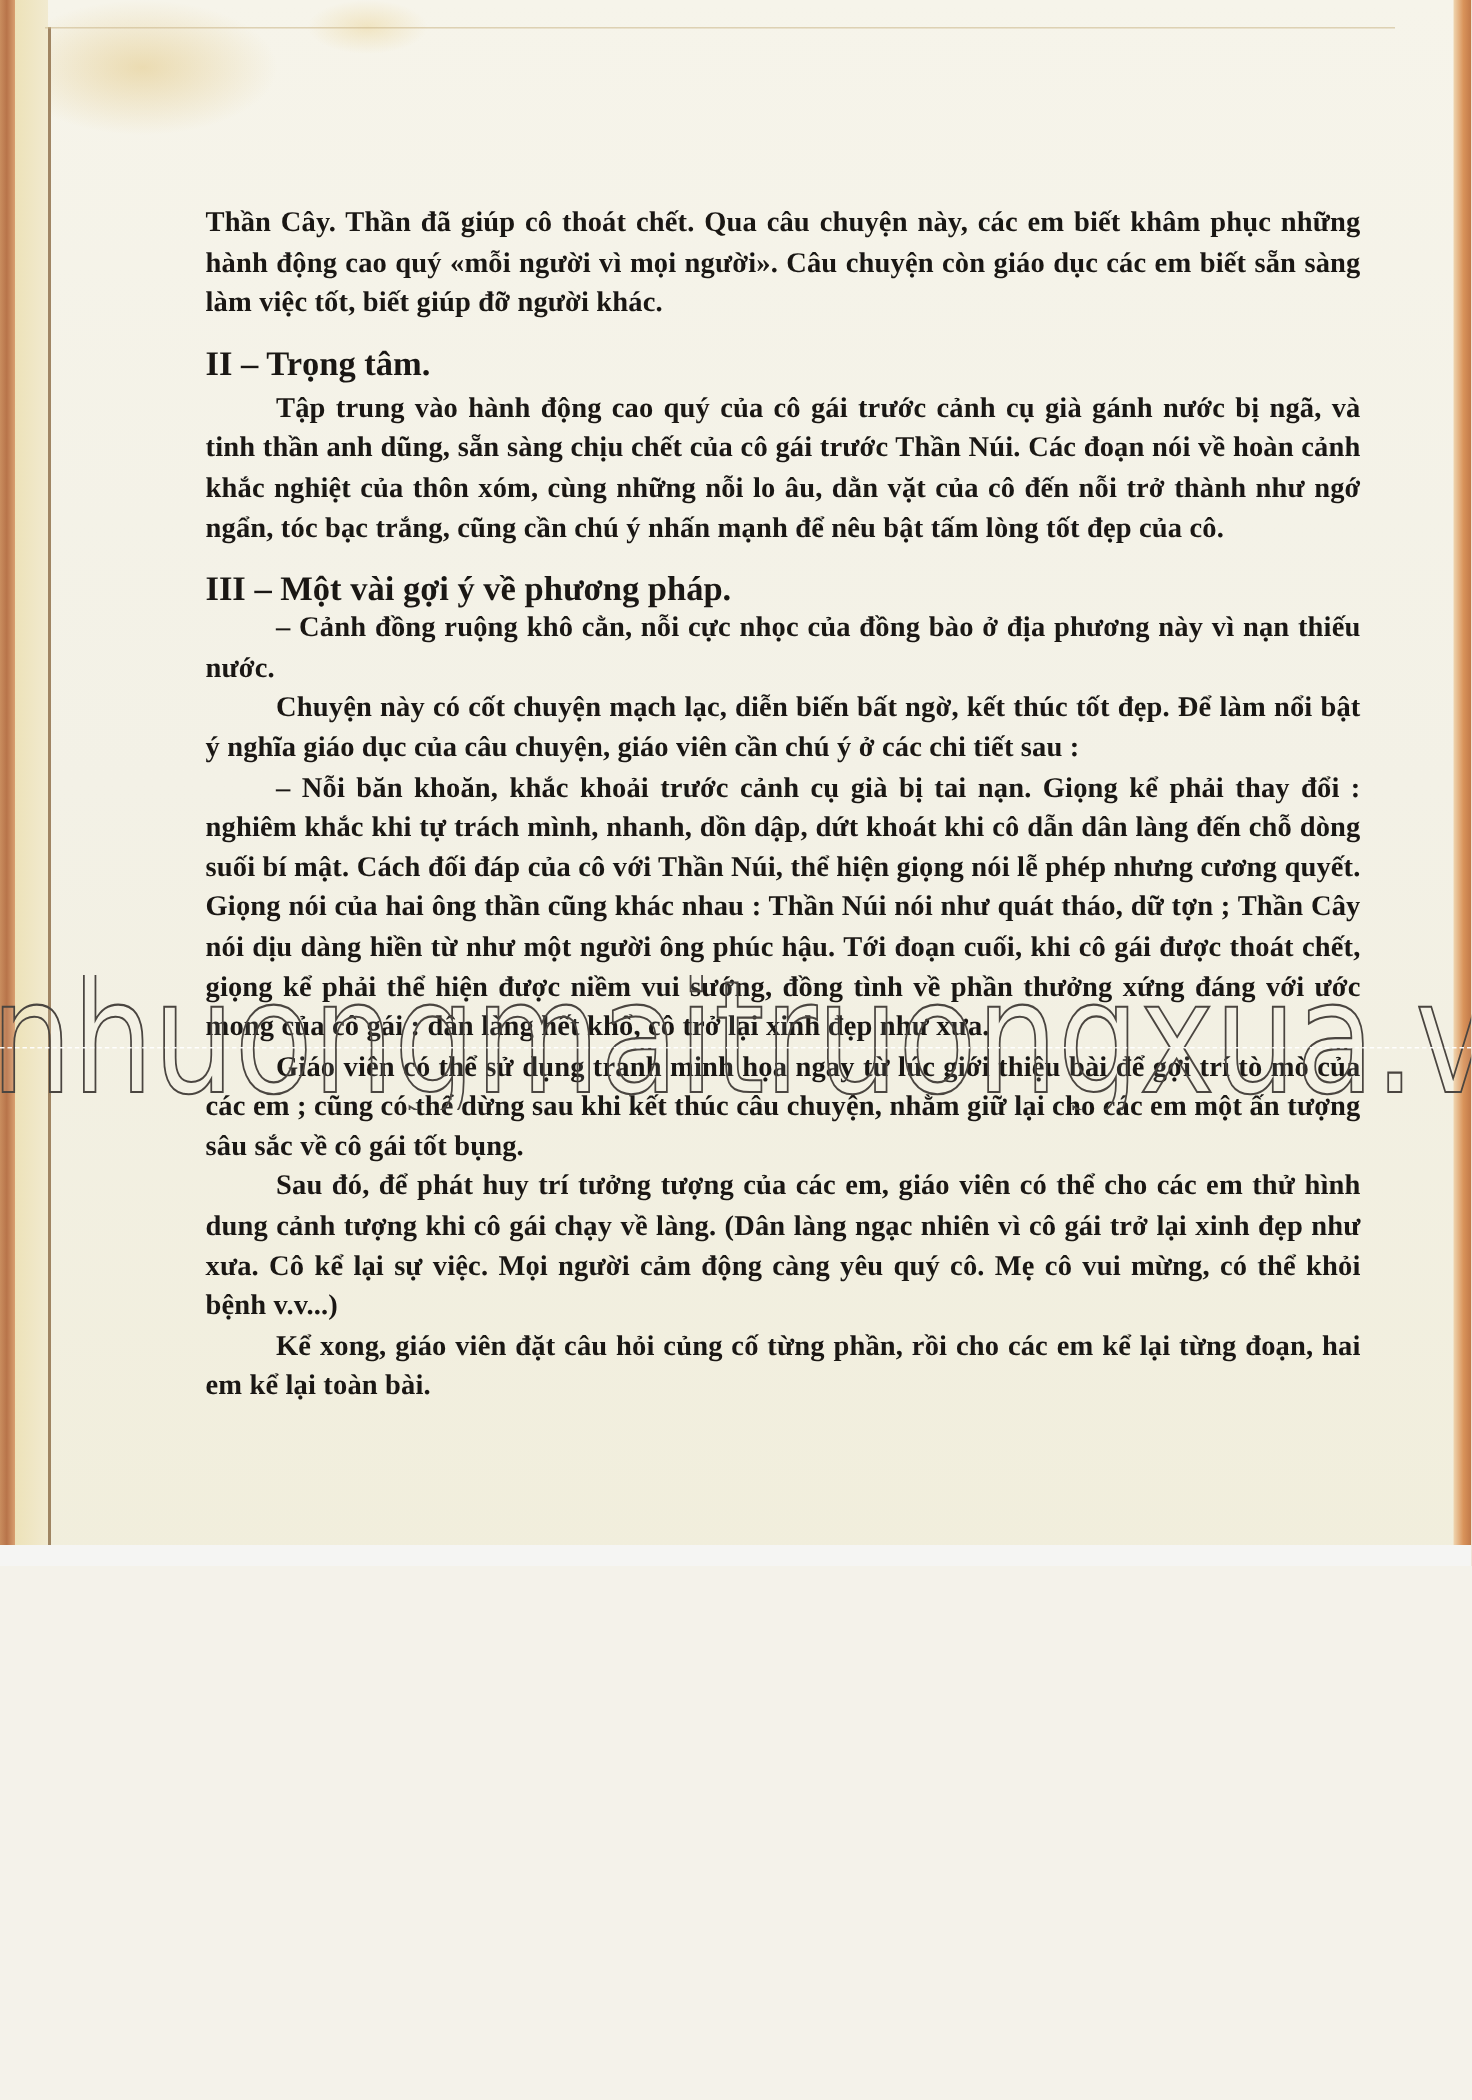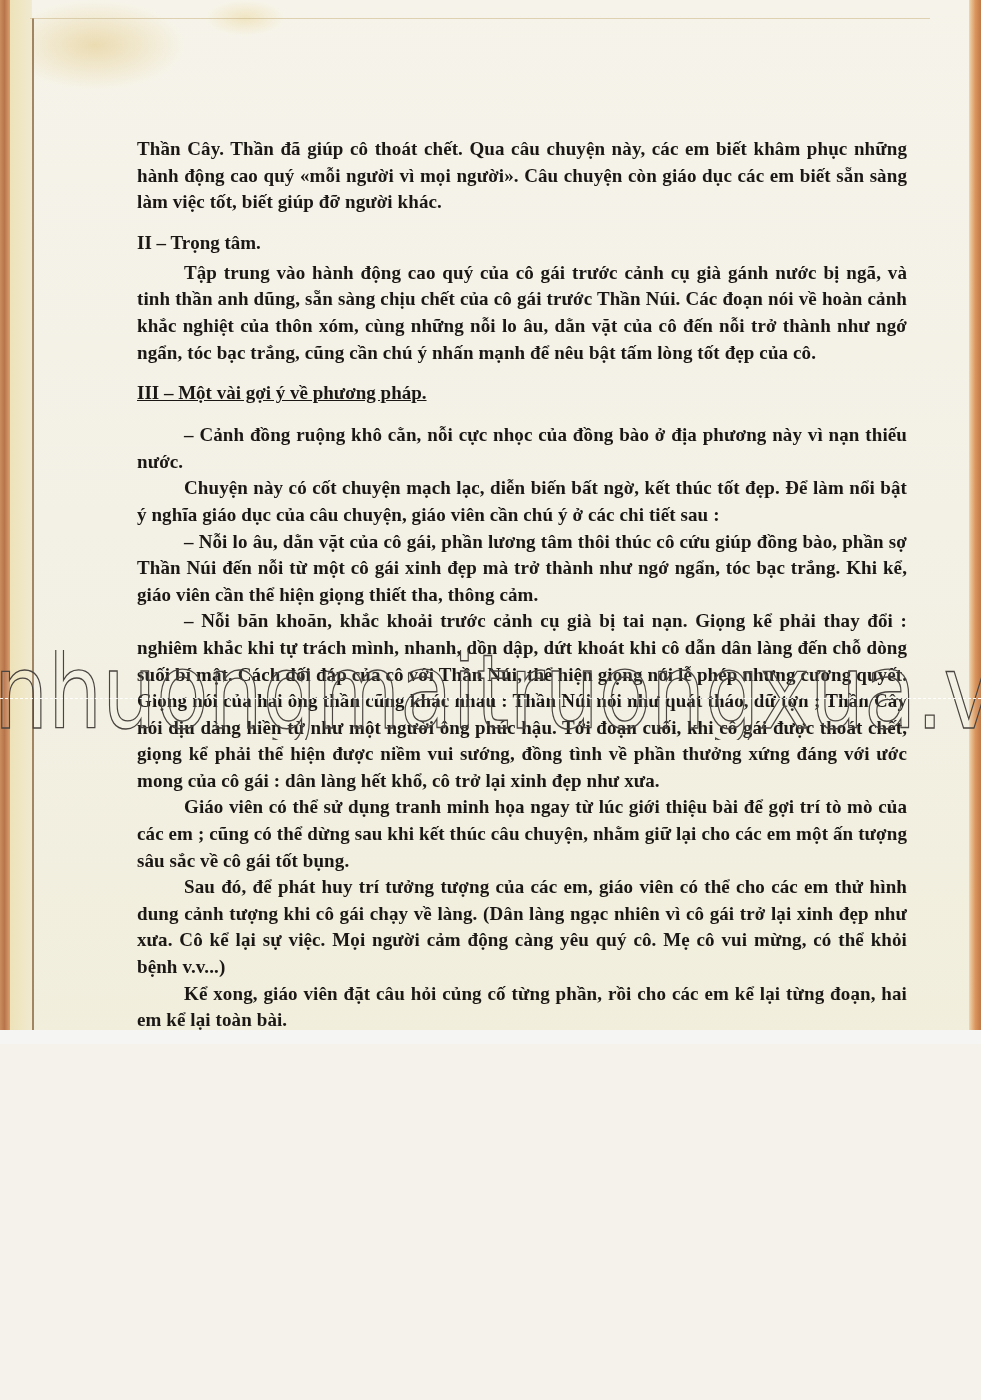--- a/index.html
+++ b/index.html
@@ -76,26 +76,26 @@
       margin: 0;
       font-size: 19px;
       line-height: 26.6px;
       font-weight: bold;
       text-align: justify;
       letter-spacing: 0.1px;
     }
     .indent { text-indent: 47px; }
     .heading {
       margin: 0;
-      font-size: 19px;
+      font-size: 23px;
       font-weight: bold;
       line-height: 26px;
     }
     .h2 { margin-top: 14px; margin-bottom: 4px; }
-    .h3 { margin-top: 14px; margin-bottom: 16px; text-decoration: underline; }
+    .h3 { margin-top: 14px; margin-bottom: 0; }
     .end-rule {
       display: inline-block;
       width: 118px;
       height: 2px;
       background: #1a1714;
       margin-left: 48px;
       margin-bottom: 3px;
     }
     .page-number {
       position: absolute;
@@ -137,21 +137,20 @@
 
   <div class="content">
     <p class="para">Thần Cây. Thần đã giúp cô thoát chết. Qua câu chuyện này, các em biết khâm phục những hành động cao quý «mỗi người vì mọi người». Câu chuyện còn giáo dục các em biết sẵn sàng làm việc tốt, biết giúp đỡ người khác.</p>
 
     <h2 class="heading h2">II – Trọng tâm.</h2>
     <p class="para indent">Tập trung vào hành động cao quý của cô gái trước cảnh cụ già gánh nước bị ngã, và tinh thần anh dũng, sẵn sàng chịu chết của cô gái trước Thần Núi. Các đoạn nói về hoàn cảnh khắc nghiệt của thôn xóm, cùng những nỗi lo âu, dằn vặt của cô đến nỗi trở thành như ngớ ngẩn, tóc bạc trắng, cũng cần chú ý nhấn mạnh để nêu bật tấm lòng tốt đẹp của cô.</p>
 
     <h2 class="heading h3">III – Một vài gợi ý về phương pháp.</h2>
     <p class="para indent">– Cảnh đồng ruộng khô cằn, nỗi cực nhọc của đồng bào ở địa phương này vì nạn thiếu nước.</p>
     <p class="para indent">Chuyện này có cốt chuyện mạch lạc, diễn biến bất ngờ, kết thúc tốt đẹp. Để làm nổi bật ý nghĩa giáo dục của câu chuyện, giáo viên cần chú ý ở các chi tiết sau :</p>
-    <p class="para indent">– Nỗi lo âu, dằn vặt của cô gái, phần lương tâm thôi thúc cô cứu giúp đồng bào, phần sợ Thần Núi đến nỗi từ một cô gái xinh đẹp mà trở thành như ngớ ngẩn, tóc bạc trắng. Khi kể, giáo viên cần thể hiện giọng thiết tha, thông cảm.</p>
     <p class="para indent">– Nỗi băn khoăn, khắc khoải trước cảnh cụ già bị tai nạn. Giọng kể phải thay đổi : nghiêm khắc khi tự trách mình, nhanh, dồn dập, dứt khoát khi cô dẫn dân làng đến chỗ dòng suối bí mật. Cách đối đáp của cô với Thần Núi, thể hiện giọng nói lễ phép nhưng cương quyết. Giọng nói của hai ông thần cũng khác nhau : Thần Núi nói như quát tháo, dữ tợn ; Thần Cây nói dịu dàng hiền từ như một người ông phúc hậu. Tới đoạn cuối, khi cô gái được thoát chết, giọng kể phải thể hiện được niềm vui sướng, đồng tình về phần thưởng xứng đáng với ước mong của cô gái : dân làng hết khổ, cô trở lại xinh đẹp như xưa.</p>
     <p class="para indent">Giáo viên có thể sử dụng tranh minh họa ngay từ lúc giới thiệu bài để gợi trí tò mò của các em ; cũng có thể dừng sau khi kết thúc câu chuyện, nhằm giữ lại cho các em một ấn tượng sâu sắc về cô gái tốt bụng.</p>
     <p class="para indent">Sau đó, để phát huy trí tưởng tượng của các em, giáo viên có thể cho các em thử hình dung cảnh tượng khi cô gái chạy về làng. (Dân làng ngạc nhiên vì cô gái trở lại xinh đẹp như xưa. Cô kể lại sự việc. Mọi người cảm động càng yêu quý cô. Mẹ cô vui mừng, có thể khỏi bệnh v.v...)</p>
     <p class="para indent">Kể xong, giáo viên đặt câu hỏi củng cố từng phần, rồi cho các em kể lại từng đoạn, hai em kể lại toàn bài.</p>
   </div>
 
   <div class="page-number">46</div>
 
   <svg class="watermark" viewBox="0 0 1000 90" preserveAspectRatio="none">
     <text x="0" y="78" font-family="DejaVu Sans, sans-serif" font-size="104" textLength="1000" lengthAdjust="spacingAndGlyphs" fill="rgba(255,255,255,0.08)" stroke="#4a4540" stroke-width="1.4">nhuongmaitruongxua.v</text>

